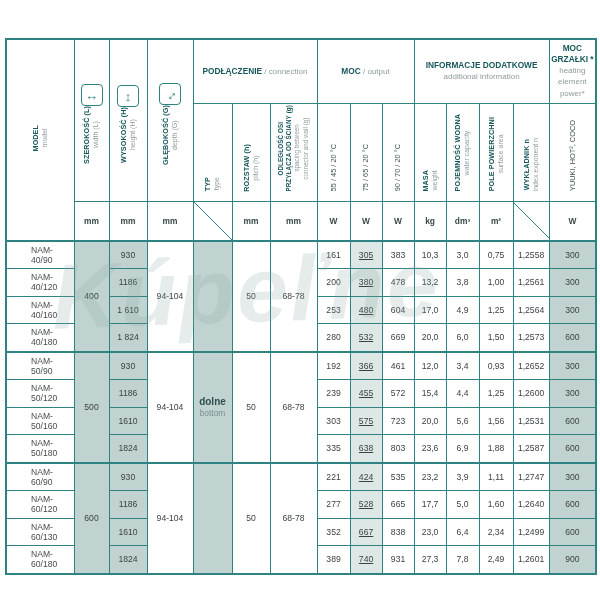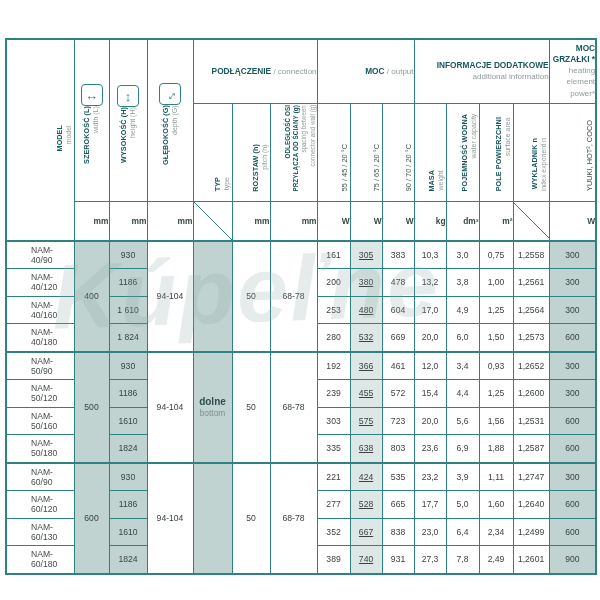--- a/index.html
+++ b/index.html
@@ -11,21 +11,21 @@
     --datacol:#3c4242;
   }
   html,body{margin:0;padding:0;}
   body{
     width:600px;height:600px;background:#ffffff;position:relative;overflow:hidden;
     font-family:"Liberation Sans","DejaVu Sans",sans-serif;
   }
   .sheet{position:absolute;left:5px;top:38px;}
   table{border-collapse:collapse;table-layout:fixed;width:590px;border:2px solid var(--border);}
   td{border:1px solid var(--border);padding:0;text-align:center;vertical-align:middle;overflow:hidden;}
-  thead td{background:#fff;text-align:right;}
+  thead td{background:#fff;}
   tr.h1{height:64px;}
   tr.h2{height:98px;}
   tr.units{height:22px;}
   tbody tr{height:27.75px;}
   tr.gstart td{border-top:2px solid var(--border);}
 
   .pl{color:var(--pl);font-weight:bold;}
   .en{color:var(--en);font-weight:normal;}
   .gt{font-size:8.3px;line-height:1.3;}
   .gt .pl{font-size:8.3px;}

